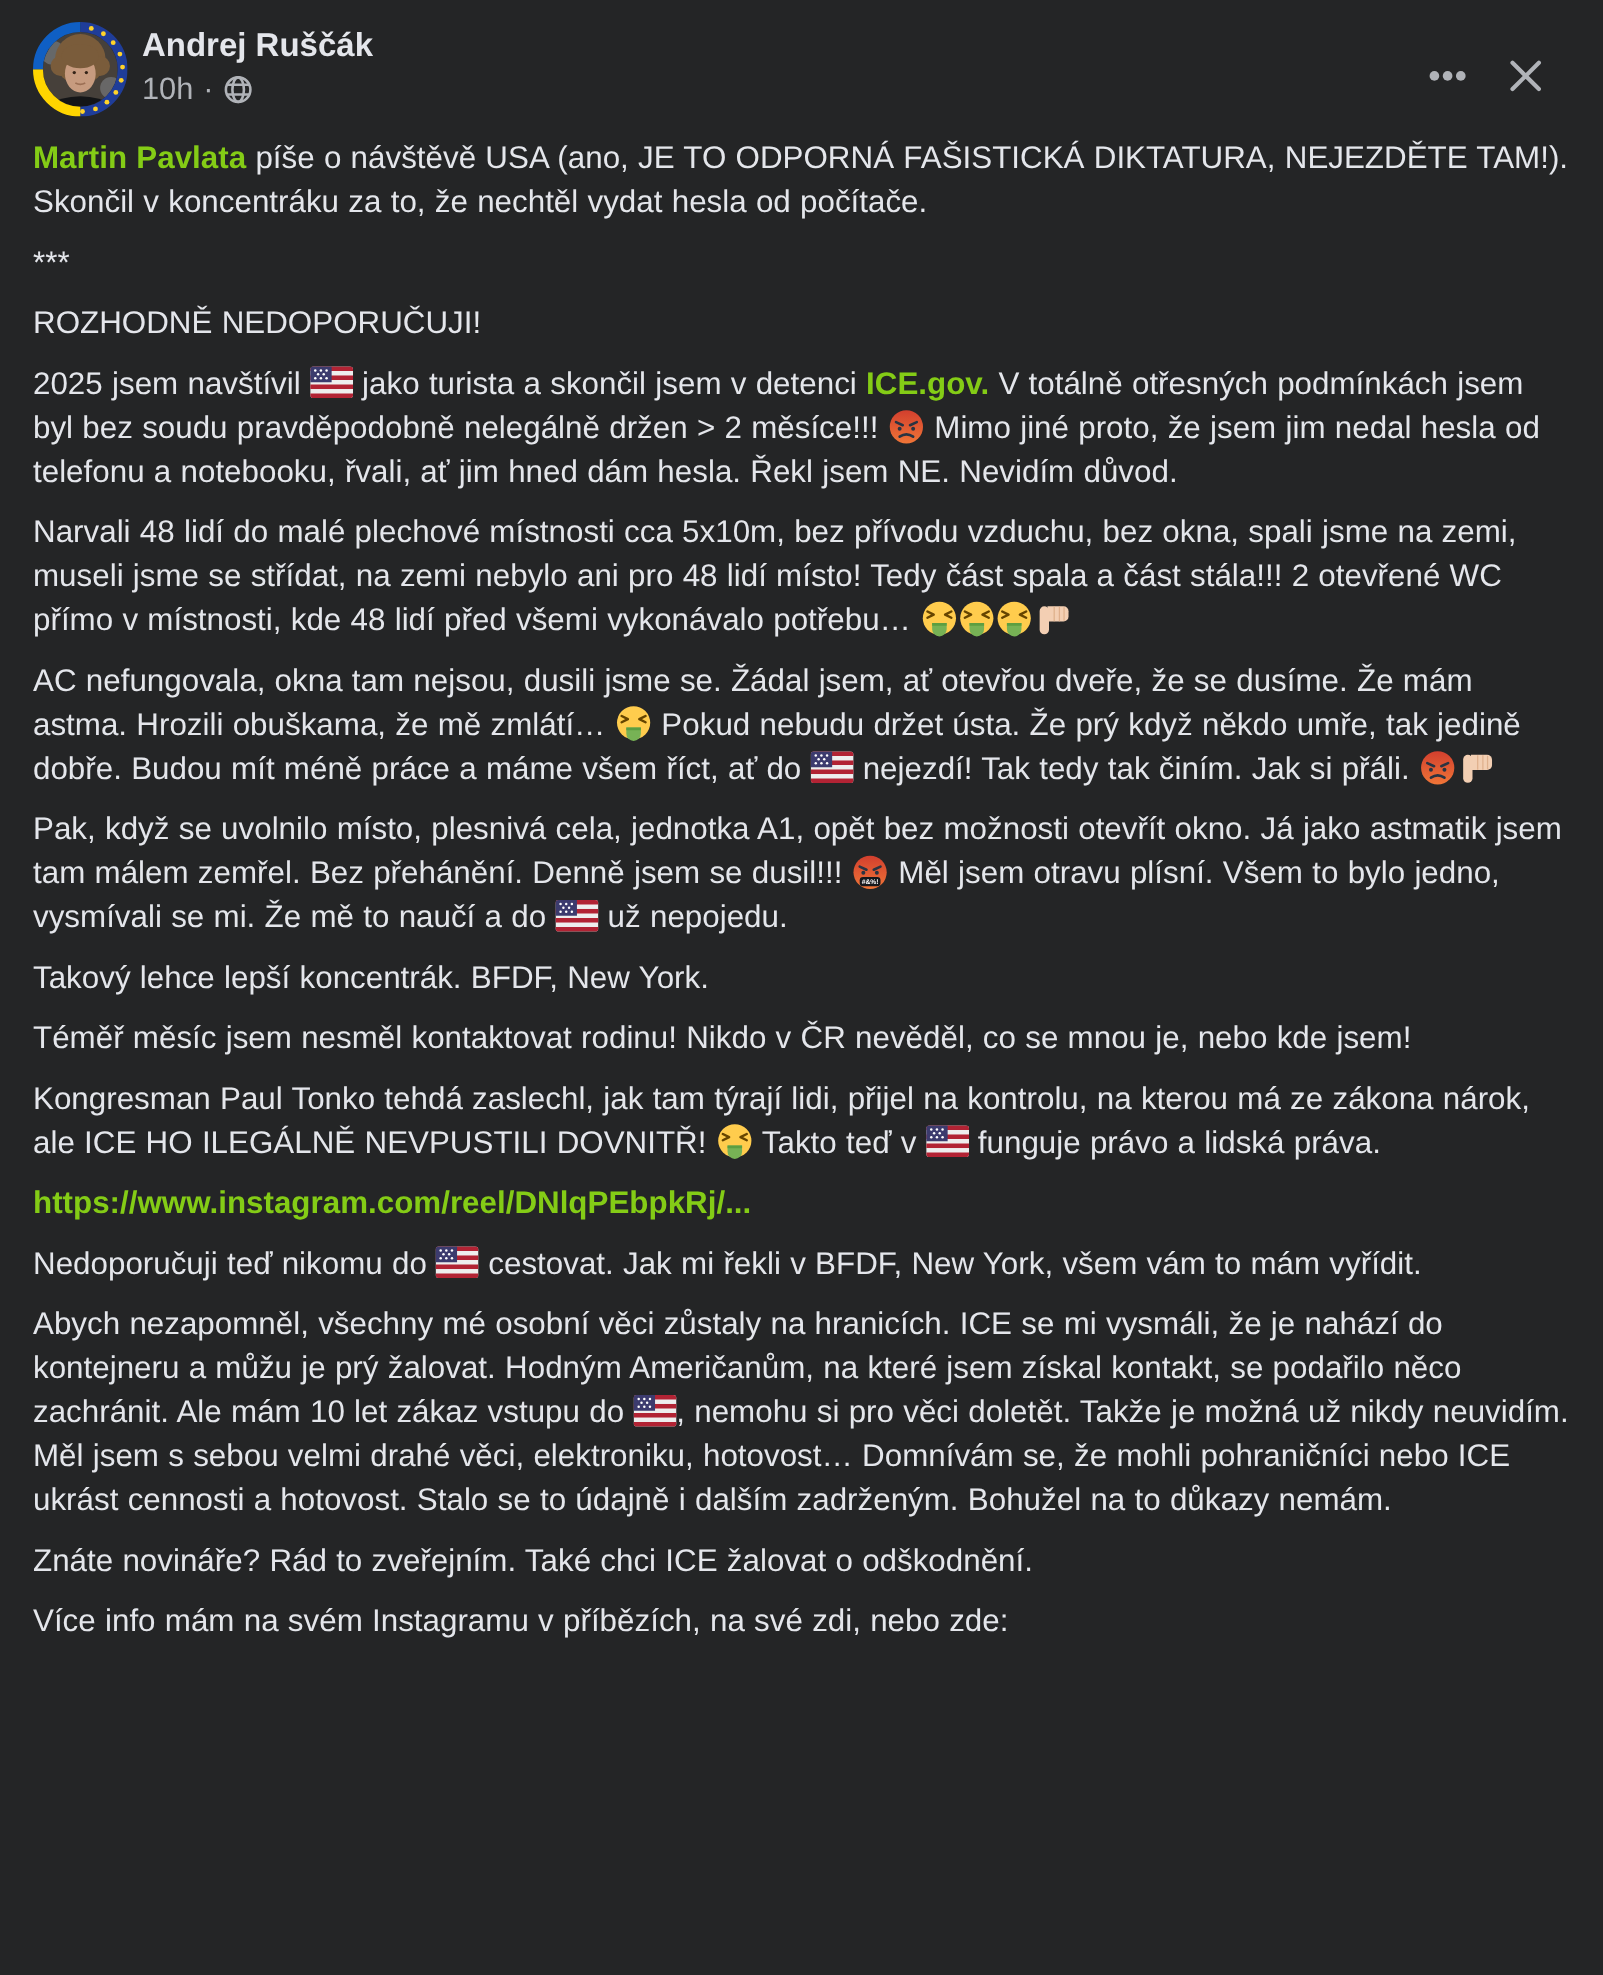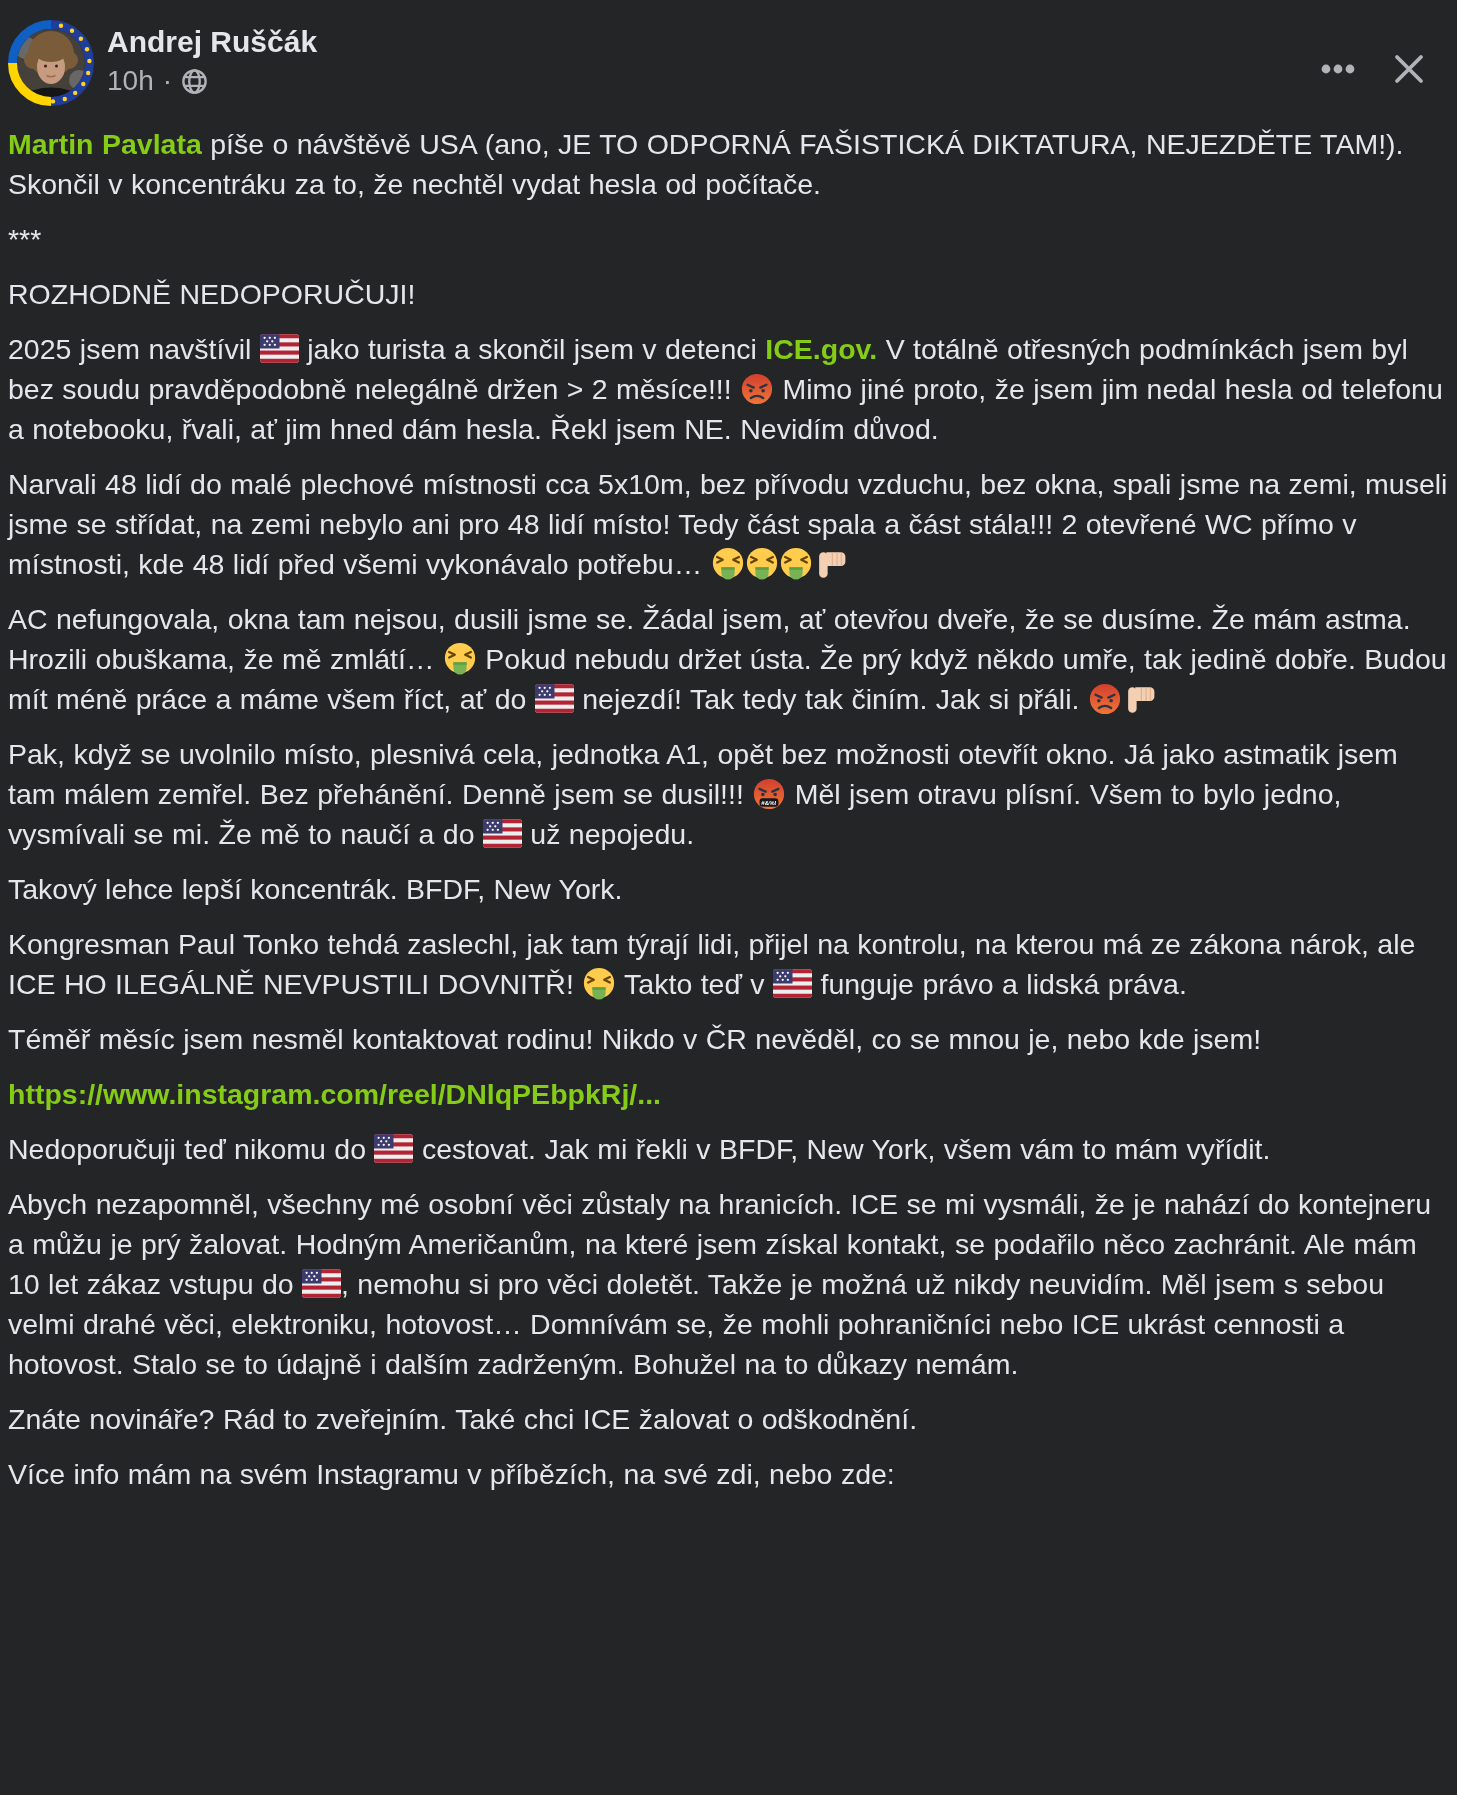--- a/index.html
+++ b/index.html
@@ -3,21 +3,21 @@
 <meta charset="utf-8">
 <style>
   html,body{margin:0;padding:0;}
   body{
     width:1457px;height:1795px;
     background:#242526;
     font-family:"Liberation Sans","DejaVu Sans",sans-serif;
     color:#e4e6eb;
     overflow:hidden;
   }
-  .post-card{position:relative;width:1457px;height:1577px;box-sizing:border-box;padding:20px 8px 0;}
+  .post-card{position:relative;width:1457px;height:1577px;box-sizing:border-box;padding:20px 30px 0;}
   
   .header{position:relative;display:flex;align-items:flex-start;margin-bottom:16px;}
   .avatar-btn{width:86px;height:86px;padding:0;border:none;background:none;cursor:pointer;flex:0 0 auto;}
   .avatar-svg{display:block;width:86px;height:86px;}
   .hmeta{margin-left:13px;padding-top:5px;}
   .author{font-size:30px;font-weight:700;color:#e4e6eb;line-height:1.15;text-decoration:none;display:inline-block;}
   .meta-line{display:flex;align-items:flex-end;gap:9px;margin-top:7px;color:#b0b3b8;font-size:28px;line-height:1;}
   .meta-line a{color:#b0b3b8;text-decoration:none;}
   .actions{position:absolute;top:22px;right:14px;display:flex;align-items:center;gap:18px;}
   .icon-btn{background:none;border:none;padding:6px;cursor:pointer;line-height:0;border-radius:50%;}
@@ -268,20 +268,21 @@
               <circle cx="9.5" cy="3.6" r="1.1"></circle>
               <circle cx="14.5" cy="3.6" r="1.1"></circle>
               <circle cx="7" cy="7" r="1.1"></circle>
               <circle cx="12" cy="7" r="1.1"></circle>
               <circle cx="4.5" cy="10.4" r="1.1"></circle>
               <circle cx="9.5" cy="10.4" r="1.1"></circle>
               <circle cx="14.5" cy="10.4" r="1.1"></circle>
             </g>
           </svg></span> už nepojedu.</p>
       <p class="para">Takový lehce lepší koncentrák. BFDF, New York.</p>
+      <p class="para">Téměř měsíc jsem nesměl kontaktovat rodinu! Nikdo v ČR nevěděl, co se mnou je, nebo kde jsem!</p>
       <p class="para">Kongresman Paul Tonko tehdá zaslechl, jak tam týrají lidi, přijel na kontrolu, na kterou má ze zákona nárok, ale ICE HO ILEGÁLNĚ NEVPUSTILI DOVNITŘ! <span class="emoji"><svg viewBox="0 0 36 36">
             <circle cx="18" cy="17" r="16" fill="#ffcc4d"></circle>
             <g stroke="#664500" stroke-width="2.4" stroke-linecap="round" stroke-linejoin="round" fill="none">
               <path d="M6.5 10.5 L12.5 13.5 L6.5 16.5"></path>
               <path d="M29.5 10.5 L23.5 13.5 L29.5 16.5"></path>
             </g>
             <path d="M11 21.5 h14 v6 a7 7 0 0 1 -14 0 z" fill="#77b255"></path>
             <path d="M11 21.5 h14 v2.6 h-14 z" fill="#5d9e41"></path>
           </svg></span> Takto teď v <span class="emoji flag"><svg viewBox="0 0 38 28">
             <rect width="38" height="28" rx="3" fill="#eeeeee"></rect>
@@ -296,21 +297,20 @@
               <circle cx="4.5" cy="3.6" r="1.1"></circle>
               <circle cx="9.5" cy="3.6" r="1.1"></circle>
               <circle cx="14.5" cy="3.6" r="1.1"></circle>
               <circle cx="7" cy="7" r="1.1"></circle>
               <circle cx="12" cy="7" r="1.1"></circle>
               <circle cx="4.5" cy="10.4" r="1.1"></circle>
               <circle cx="9.5" cy="10.4" r="1.1"></circle>
               <circle cx="14.5" cy="10.4" r="1.1"></circle>
             </g>
           </svg></span> funguje právo a lidská práva.</p>
-      <p class="para">Téměř měsíc jsem nesměl kontaktovat rodinu! Nikdo v ČR nevěděl, co se mnou je, nebo kde jsem!</p>
       <p class="para"><a class="inline-link" href="#">https://www.instagram.com/reel/DNlqPEbpkRj/...</a></p>
       <p class="para">Nedoporučuji teď nikomu do <span class="emoji flag"><svg viewBox="0 0 38 28">
             <rect width="38" height="28" rx="3" fill="#eeeeee"></rect>
             <g fill="#b22334">
               <path d="M3 0 h32 a3 3 0 0 1 3 3 v1 H0 V3 a3 3 0 0 1 3-3z"></path>
               <rect y="8" width="38" height="4"></rect>
               <rect y="16" width="38" height="4"></rect>
               <path d="M0 24 h38 v1 a3 3 0 0 1 -3 3 H3 a3 3 0 0 1 -3-3z"></path>
             </g>
             <path d="M0 14 V3 a3 3 0 0 1 3-3 h16 v14z" fill="#3c3b6e"></path>

